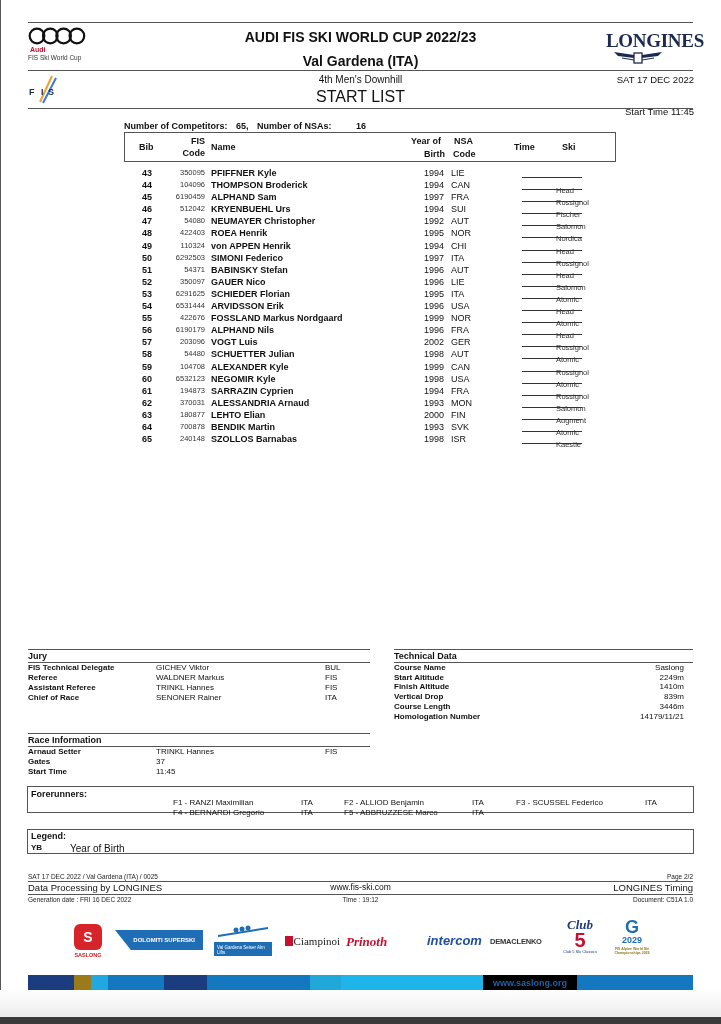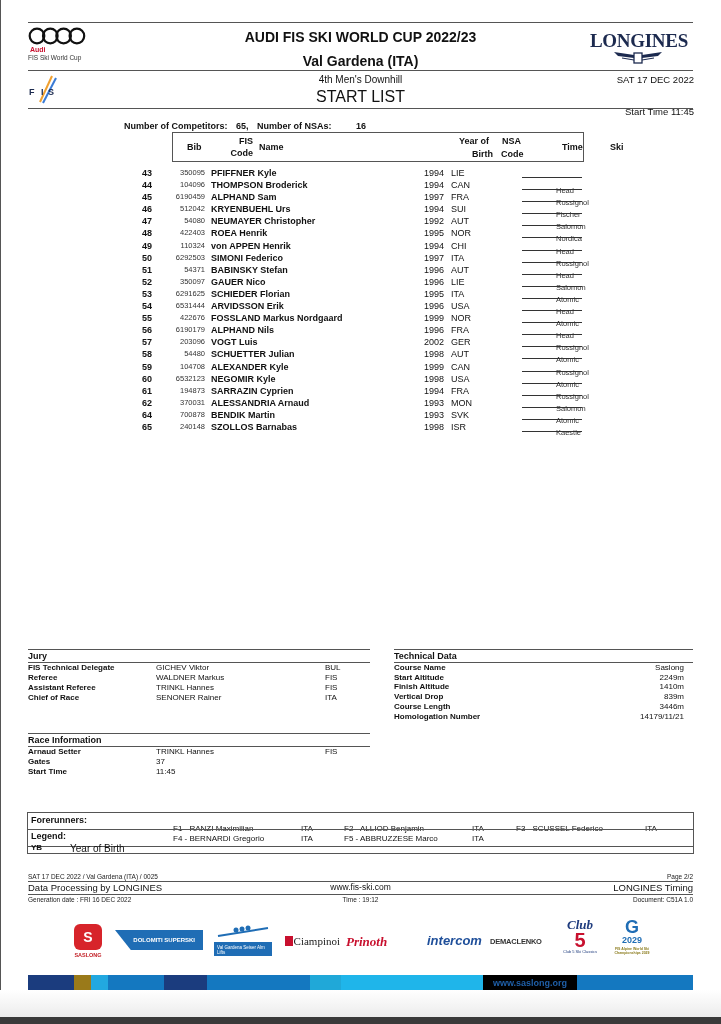--- a/index.html
+++ b/index.html
@@ -14,34 +14,34 @@
     background: linear-gradient(#ffffff, #ececec); }
   .abs { position: absolute; }
   .hr { position: absolute; left: 28px; width: 665px; height: 1px; background: #555; }
 
   
   .audi-rings { left: 28px; top: 27px; width: 58px; height: 18px; }
   .audi-brand { left: 30px; top: 46px; font-size: 7px; font-weight: bold; color: #c8102e; }
   .audi-sub { left: 28px; top: 54px; font-size: 6.5px; color: #333; }
   .title-main { left: 0; width: 721px; top: 29px; text-align: center; font-size: 14px; font-weight: bold; }
   .title-venue { left: 0; width: 721px; top: 53px; text-align: center; font-size: 14px; font-weight: bold; }
-  .longines { left: 590px; top: 30px; font-family: "Liberation Serif", serif; font-size: 19px; font-weight: bold; color: #1c2a4f; letter-spacing: -0.3px; }
+  .longines { left: 606px; top: 30px; font-family: "Liberation Serif", serif; font-size: 19px; font-weight: bold; color: #1c2a4f; letter-spacing: -0.3px; }
   .longines-wings { left: 612px; top: 50px; width: 52px; height: 14px; }
   .fis-logo { left: 28px; top: 74px; width: 32px; height: 30px; }
   .event-name { left: 0; width: 721px; top: 74px; text-align: center; font-size: 10px; }
   .doc-title { left: 0; width: 721px; top: 88px; text-align: center; font-size: 16px; }
   .event-date { right: 27px; top: 74px; font-size: 9.5px; text-align: left; }
   .event-start { right: 27px; top: 106px; font-size: 9.5px; text-align: right; }
 
   
   .counts { left: 124px; top: 121px; font-size: 9px; font-weight: bold; }
   .counts span { display: inline-block; }
 
   
-  .thead-box { left: 124px; top: 132px; width: 412px; height: 30px; border: 1px solid #555; box-sizing: border-box; margin-left: 48px; }
+  .thead-box { left: 124px; top: 132px; width: 492px; height: 30px; border: 1px solid #555; box-sizing: border-box; }
   .th { position: absolute; font-size: 9px; font-weight: bold; line-height: 11px; }
 
   
   .rows { left: 124px; top: 167px; width: 500px; }
   .row { position: relative; height: 12.1px; font-size: 9px; line-height: 12px; }
   .row > span { position: absolute; top: 0; white-space: nowrap; }
   .c-bib { left: 12px; width: 16px; text-align: right; font-weight: bold; }
   .c-fis { left: 40px; width: 41px; text-align: right; font-size: 7.5px; color: #333; }
   .c-name { left: 87px; font-weight: bold; }
   .c-yob { left: 290px; width: 30px; text-align: right; }
@@ -306,20 +306,29 @@
     <div class="row">
       <span class="c-bib">62</span>
       <span class="c-fis">370031</span>
       <span class="c-name">ALESSANDRIA Arnaud</span>
       <span class="c-yob">1993</span>
       <span class="c-nsa">MON</span>
       <span class="c-time"></span>
       <span class="c-ski">Salomon</span>
     </div>
     <div class="row">
+      <span class="c-bib">63</span>
+      <span class="c-fis">180877</span>
+      <span class="c-name">LEHTO Elian</span>
+      <span class="c-yob">2000</span>
+      <span class="c-nsa">FIN</span>
+      <span class="c-time"></span>
+      <span class="c-ski">Augment</span>
+    </div>
+    <div class="row">
       <span class="c-bib">64</span>
       <span class="c-fis">700878</span>
       <span class="c-name">BENDIK Martin</span>
       <span class="c-yob">1993</span>
       <span class="c-nsa">SVK</span>
       <span class="c-time"></span>
       <span class="c-ski">Atomic</span>
     </div>
     <div class="row">
       <span class="c-bib">65</span>
@@ -402,21 +411,21 @@
     <span class="v" style="left:128px">37</span>
     <span class="n" style="left:297px"></span>
     </div>
     <div class="kv" style="left: 0px; top: 20px; width: 342px; height: 10px;">
       <span class="k">Start Time</span>
     <span class="v" style="left:128px">11:45</span>
     <span class="n" style="left:297px"></span>
     </div>
   </div>
 
-<div class="box" style="left:27px;top:812px;width:667px;height:35px">
+<div class="box" style="left:27px;top:786px;width:667px;height:27px">
   <span class="abs sec-title" style="left:3px;top:2px">Forerunners:</span>
   <div id="fore">
       <span class="fr" style="left: 145px; top: 11px;">F1 - RANZI Maximilian</span>
       <span class="fr" style="left: 273px; top: 11px;">ITA</span>
       <span class="fr" style="left: 316px; top: 11px;">F2 - ALLIOD Benjamin</span>
       <span class="fr" style="left: 444px; top: 11px;">ITA</span>
       <span class="fr" style="left: 488px; top: 11px;">F3 - SCUSSEL Federico</span>
       <span class="fr" style="left: 617px; top: 11px;">ITA</span>
       <span class="fr" style="left: 145px; top: 21px;">F4 - BERNARDI Gregorio</span>
       <span class="fr" style="left: 273px; top: 21px;">ITA</span>

